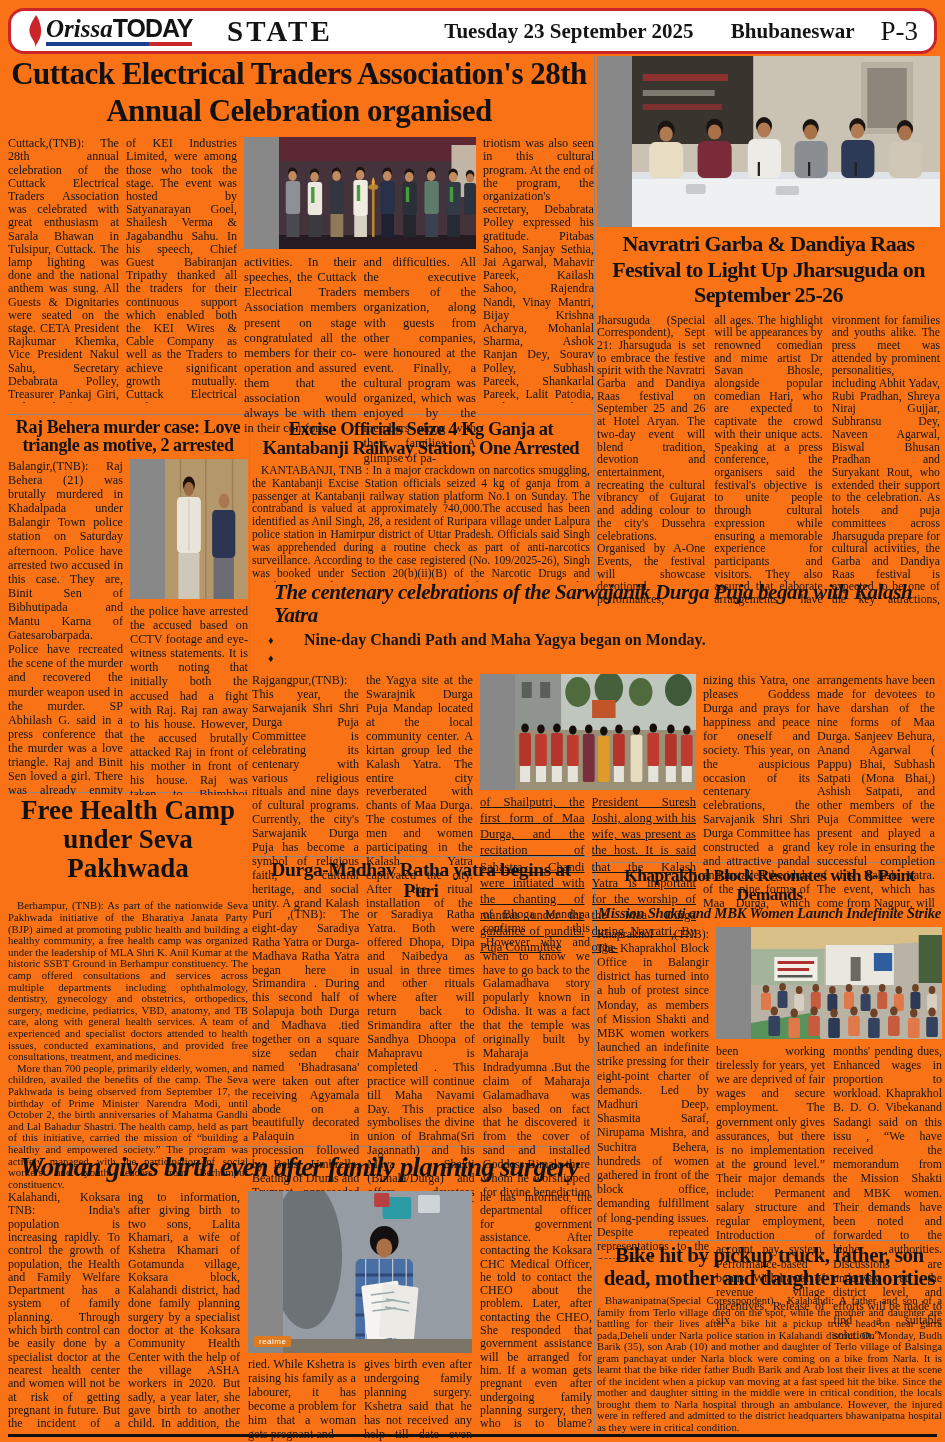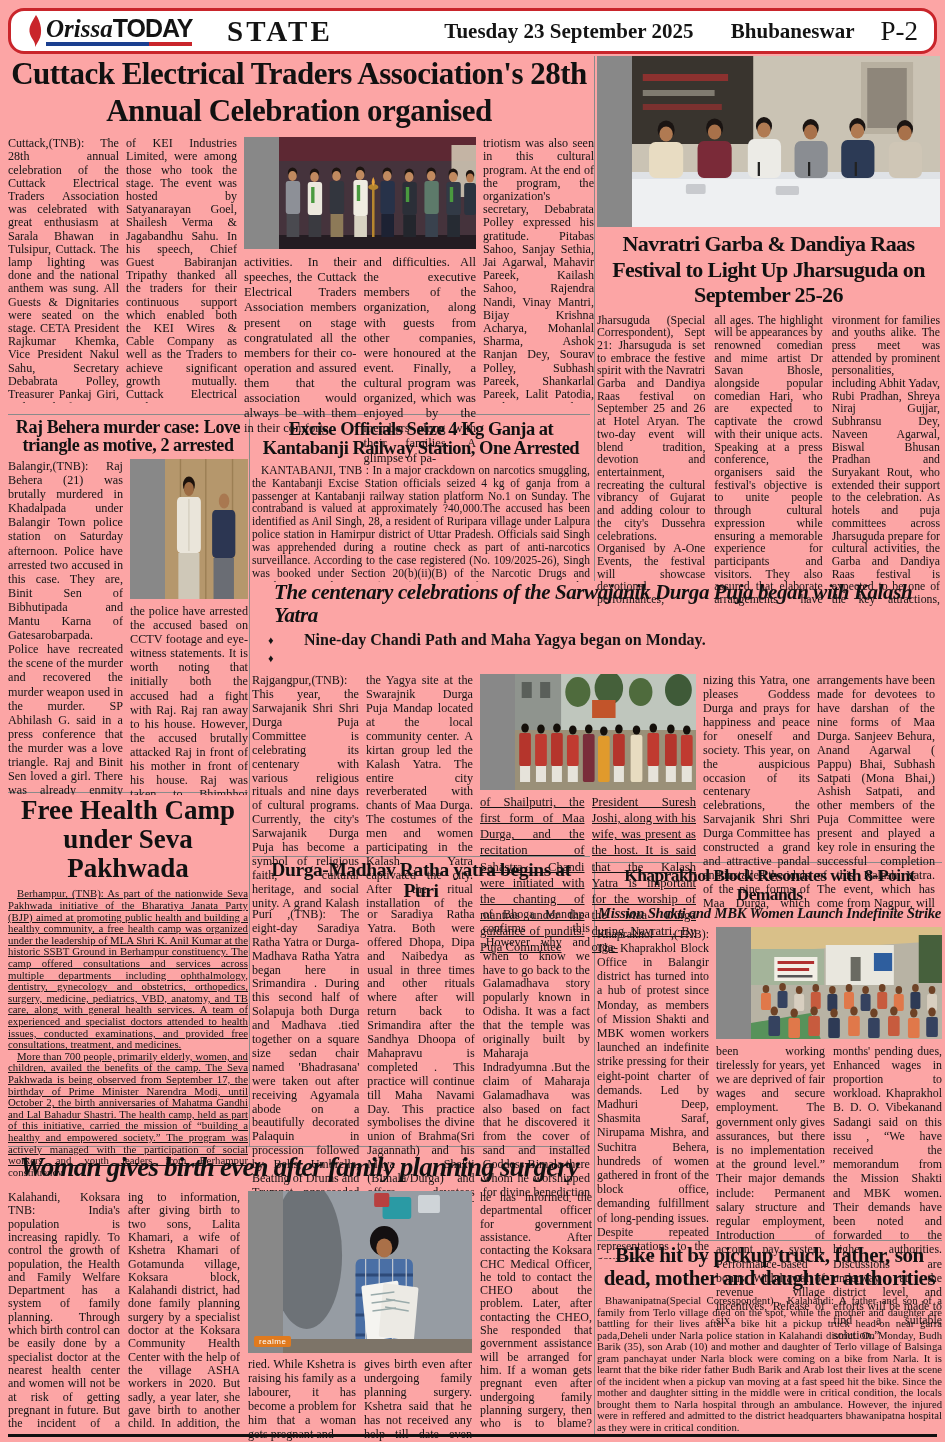--- a/index.html
+++ b/index.html
@@ -1,17 +1,17 @@
 <!DOCTYPE html>
 <html><head>
 <meta charset="utf-8">
 <style>
   * { box-sizing: border-box; margin: 0; padding: 0; }
   body { background: #d9d9d6; font-family: "Liberation Serif", serif; }
-  .page { position: relative; width: 945px; height: 1442px; background: #fca5a5; color: #141414; margin: 0 auto; overflow: hidden; }
+  .page { position: relative; width: 945px; height: 1442px; background: #f97316; color: #141414; margin: 0 auto; overflow: hidden; }
 
   
   .masthead { position: absolute; left: 8px; top: 8px; width: 929px; height: 46px;
     border: 3px solid #c9252b; border-radius: 16px; background: #fff;
     display: flex; align-items: center; padding: 0 16px; }
   .logo { display: flex; align-items: center; gap: 3px; width: 200px; }
   .logo-flame { width: 16px; height: 34px; flex: none; }
   .logo-textwrap { line-height: 1; }
   .logo-orissa { font-style: italic; font-weight: bold; font-size: 25px; font-family: "Liberation Serif", serif; }
   .logo-today { font-weight: bold; font-size: 25px; font-family: "Liberation Sans", sans-serif; letter-spacing: -1px; }
@@ -78,21 +78,21 @@
   #sec-centenary .ncol { font-size: 12.2px; line-height: 13.9px; width: 107px; flex: none; }
   .cent-mid { width: 216px; flex: none; display: flex; flex-direction: column; }
   .cent-mid .photo { height: 116px; flex: none; }
   .cent-mid .subcols { display: flex; gap: 7px; flex: 1; margin-top: 4px; text-decoration: underline; }
   .cent-mid .subcols .ncol { width: auto !important; flex: 1 !important; font-size: 12.6px !important; line-height: 16.1px !important; }
   #sec-centenary .ncol.wide { width: 118px; }
 
   
   #sec-health { left: 8px; top: 796px; width: 240px; }
   #sec-health .headline { font-size: 27px; line-height: 1.08; }
-  #sec-health .body { margin-top: 5px; height: 288px; overflow: hidden; text-decoration: underline; }
+  #sec-health .body { margin-top: 17px; height: 288px; overflow: hidden; }
   #sec-health p { text-align: justify; font-size: 10.8px; line-height: 11.6px; text-indent: 9px; }
 
   
   #sec-durga { left: 252px; top: 859px; width: 338px; }
   #sec-durga .headline { font-size: 19.5px; line-height: 1.1; letter-spacing: -0.4px; }
   #sec-durga .cols { margin-top: 6px; height: 294px; gap: 8px; }
   #sec-durga .ncol { flex: 1; font-size: 12.1px; line-height: 13.9px; }
 
   
   #sec-khap { left: 597px; top: 866px; width: 345px; }
@@ -136,21 +136,21 @@
         <span class="logo-orissa">Orissa</span><span class="logo-today">TODAY</span>
         <div class="logo-bar">
             <span class="b1"></span>
             <span class="b2"></span>
           </div>
       </div>
     </div>
     <div class="mh-section">STATE</div>
     <div class="mh-date">Tuesday 23 September 2025</div>
     <div class="mh-city">Bhubaneswar</div>
-    <div class="mh-page">P-2</div>
+    <div class="mh-page">P-3</div>
   </div>
 
   <div class="vrule" style="left:594px; top:56px; height:525px;"></div>
   <div class="vrule" style="left:594px; top:864px; height:570px;"></div>
   <div class="vrule" style="left:249px; top:419px; height:728px;"></div>
   <div class="hrule" style="left:8px; top:414px; width:582px;"></div>
   <div class="hrule" style="left:8px; top:792px; width:240px;"></div>
   <div class="hrule" style="left:8px; top:1146px; width:582px;"></div>
   <div class="hrule" style="left:252px; top:856px; width:338px;"></div>
   <div class="hrule" style="left:597px; top:862px; width:345px;"></div>

